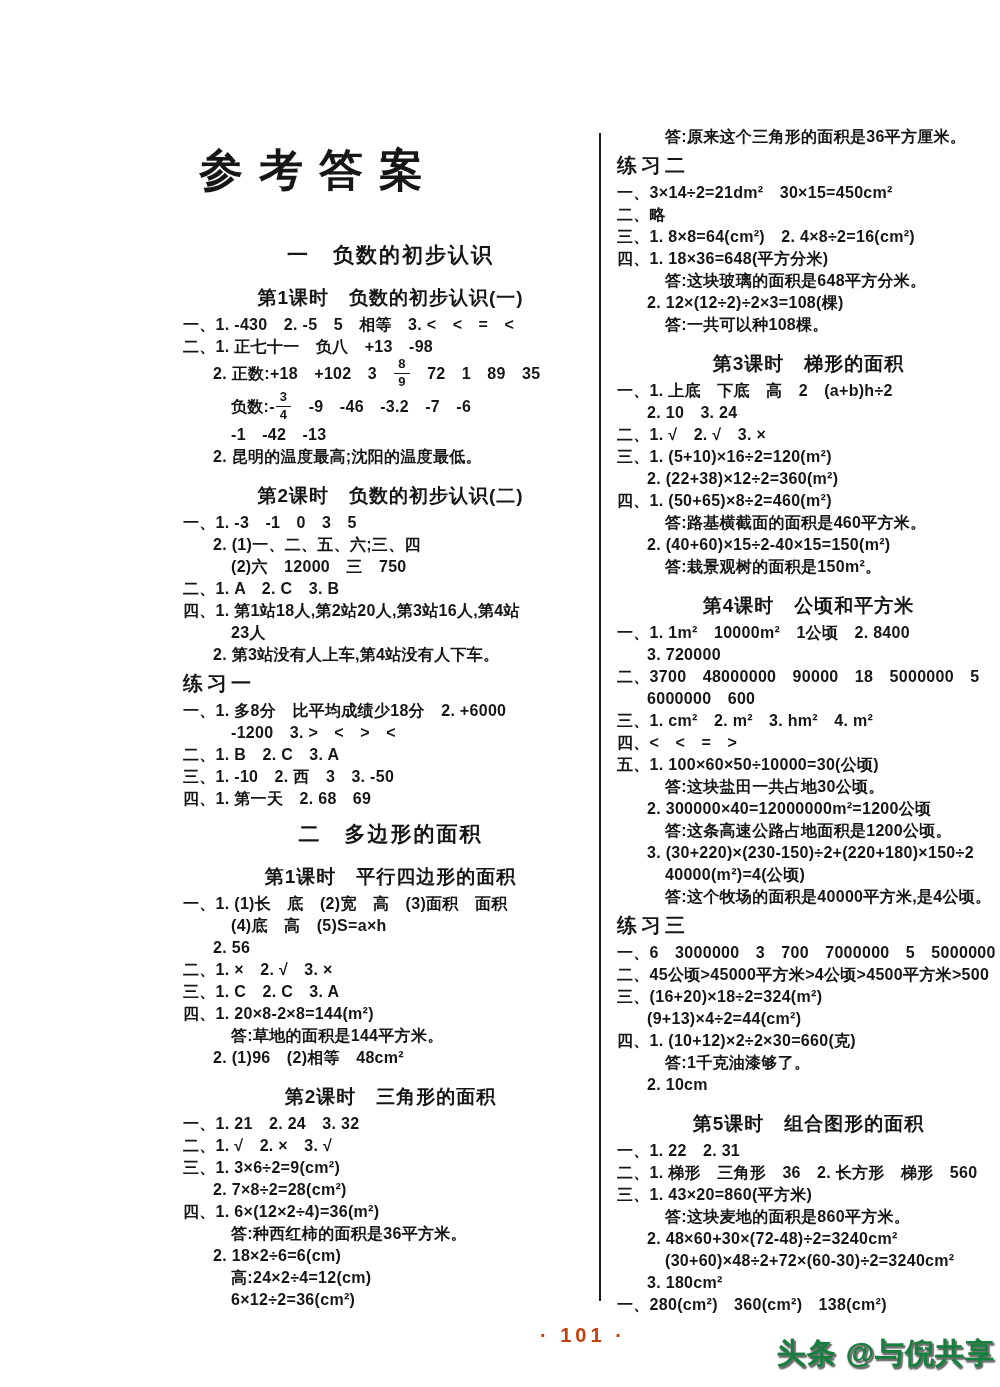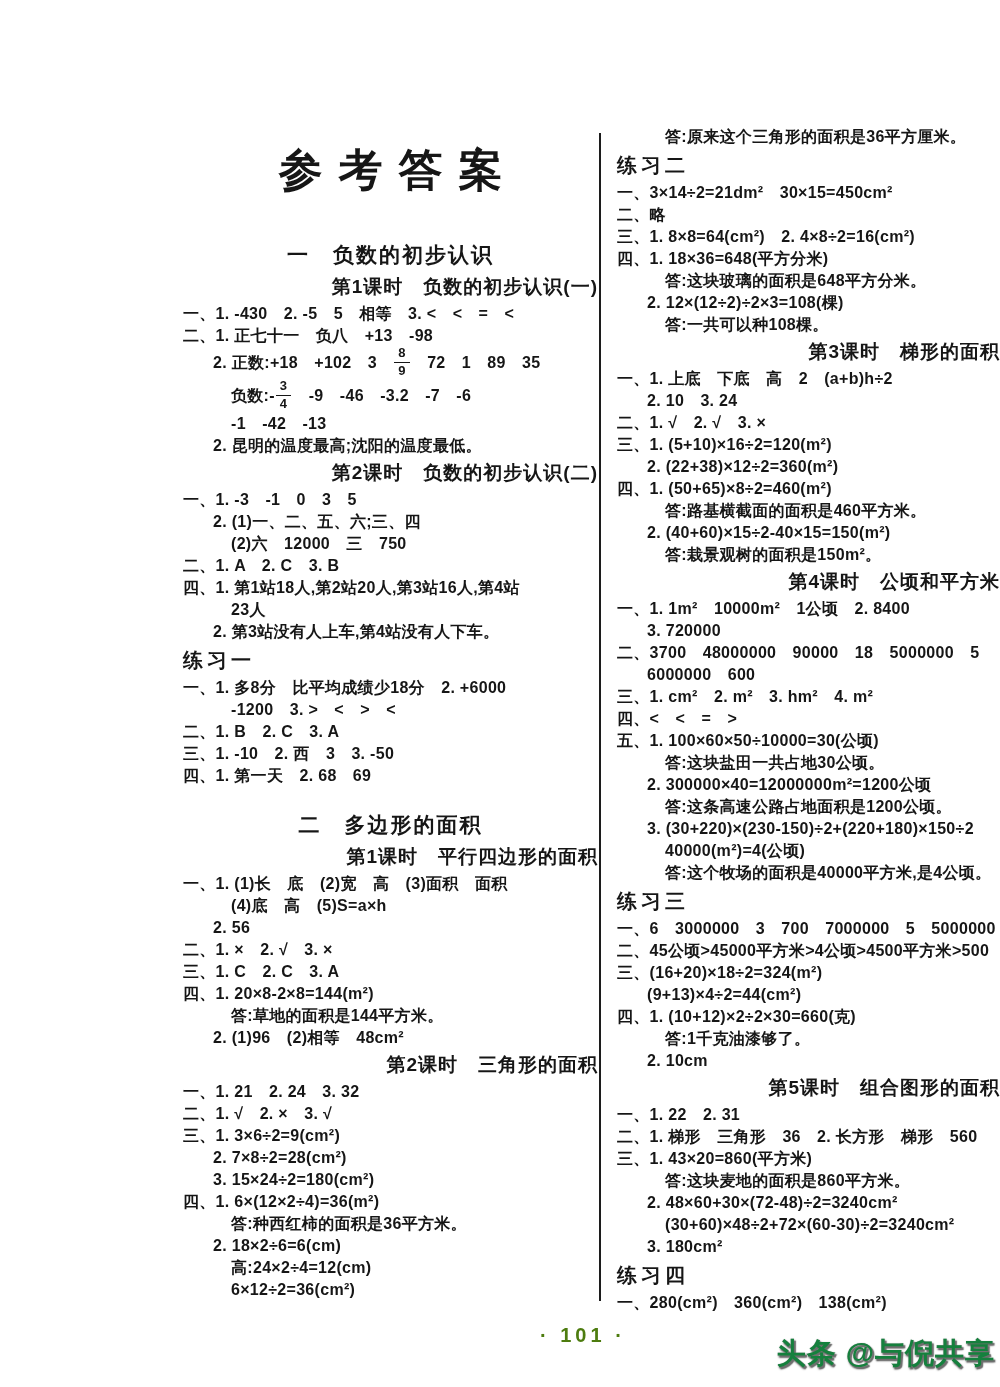--- a/index.html
+++ b/index.html
@@ -20,53 +20,52 @@
     line-height:22px;
     white-space:nowrap;
     font-weight:600;
     letter-spacing:.3px;
   }
   .blk.title{
     font-family:"DejaVu Serif","Liberation Serif",serif;
     font-size:44px;
     line-height:60px;
     font-weight:bold;
-    text-align:center;
     letter-spacing:16px;
     padding-left:16px;
     margin:0 0 40px 0;
   }
   .blk.section{
     font-size:21px;line-height:30px;font-weight:bold;
-    text-align:center;margin:23px 0 3px 0;letter-spacing:2px;
+    text-align:center;margin:9px 0 3px 0;letter-spacing:2px;
   }
   .blk.lesson{
     font-size:19px;line-height:28px;font-weight:bold;
-    text-align:right;margin:2px 0 2px 0;letter-spacing:1px;
+    text-align:center;margin:14px 0 2px 0;letter-spacing:1px;
   }
   .blk.exercise{
     font-size:20px;line-height:29px;font-weight:bold;
     text-align:left;margin:3px 0 2px 0;letter-spacing:4px;
   }
   .ind1{padding-left:30px;}
   .ind2{padding-left:48px;}
   .frac{
     display:inline-block;vertical-align:middle;
     text-align:center;font-size:13px;line-height:1.15;
     font-weight:600;margin:0 1px;position:relative;top:-1px;
   }
   .frac .num{display:block;border-bottom:1.5px solid #161616;padding:0 4px 1px;}
   .frac .den{display:block;padding:1px 4px 0;}
   .divider{
     position:absolute;left:599px;top:133px;
     width:2px;height:1168px;background:#1c1c1c;
   }
   .page-number{
     position:absolute;left:540px;top:1324px;
-    font-size:20px;font-weight:600;letter-spacing:4px;color:#4d7c0f;
+    font-size:20px;font-weight:600;letter-spacing:4px;color:#c2410c;
   }
   .watermark{
     position:absolute;right:5px;top:1334px;
     font-size:29px;font-weight:bold;letter-spacing:1px;
     color:#15803d;
     text-shadow:2px 2px 1px #6e6e6e, 0 0 1px #9a9a9a, 1px 2px 2px #5c5c5c;
     white-space:nowrap;
   }
 </style>
 </head>
@@ -105,21 +104,20 @@
       <div class="blk line">二、1. ×　2. √　3. ×</div>
       <div class="blk line">三、1. C　2. C　3. A</div>
       <div class="blk line">四、1. 20×8-2×8=144(m²)</div>
       <div class="blk line ind2">答:草地的面积是144平方米。</div>
       <div class="blk line ind1">2. (1)96　(2)相等　48cm²</div>
       <div class="blk lesson">第2课时　三角形的面积</div>
       <div class="blk line">一、1. 21　2. 24　3. 32</div>
       <div class="blk line">二、1. √　2. ×　3. √</div>
       <div class="blk line">三、1. 3×6÷2=9(cm²)</div>
       <div class="blk line ind1">2. 7×8÷2=28(cm²)</div>
-      <div class="blk line ind1">3. 15×24÷2=180(cm²)</div>
       <div class="blk line">四、1. 6×(12×2÷4)=36(m²)</div>
       <div class="blk line ind2">答:种西红柿的面积是36平方米。</div>
       <div class="blk line ind1">2. 18×2÷6=6(cm)</div>
       <div class="blk line ind2">高:24×2÷4=12(cm)</div>
       <div class="blk line ind2">6×12÷2=36(cm²)</div>
     </div>
 
   <div class="col col-right">
       <div class="blk line ind2">答:原来这个三角形的面积是36平方厘米。</div>
       <div class="blk exercise">练习二</div>
@@ -163,21 +161,20 @@
       <div class="blk line ind2">答:1千克油漆够了。</div>
       <div class="blk line ind1">2. 10cm</div>
       <div class="blk lesson">第5课时　组合图形的面积</div>
       <div class="blk line">一、1. 22　2. 31</div>
       <div class="blk line">二、1. 梯形　三角形　36　2. 长方形　梯形　560</div>
       <div class="blk line">三、1. 43×20=860(平方米)</div>
       <div class="blk line ind2">答:这块麦地的面积是860平方米。</div>
       <div class="blk line ind1">2. 48×60+30×(72-48)÷2=3240cm²</div>
       <div class="blk line ind2">(30+60)×48÷2+72×(60-30)÷2=3240cm²</div>
       <div class="blk line ind1">3. 180cm²</div>
-      <div class="blk exercise">练习四</div>
       <div class="blk line">一、280(cm²)　360(cm²)　138(cm²)</div>
     </div>
 
   <div class="divider"></div>
 
   <div class="page-number">· 101 ·</div>
 
   <div class="watermark">头条 @与倪共享</div>
 </div>
 

